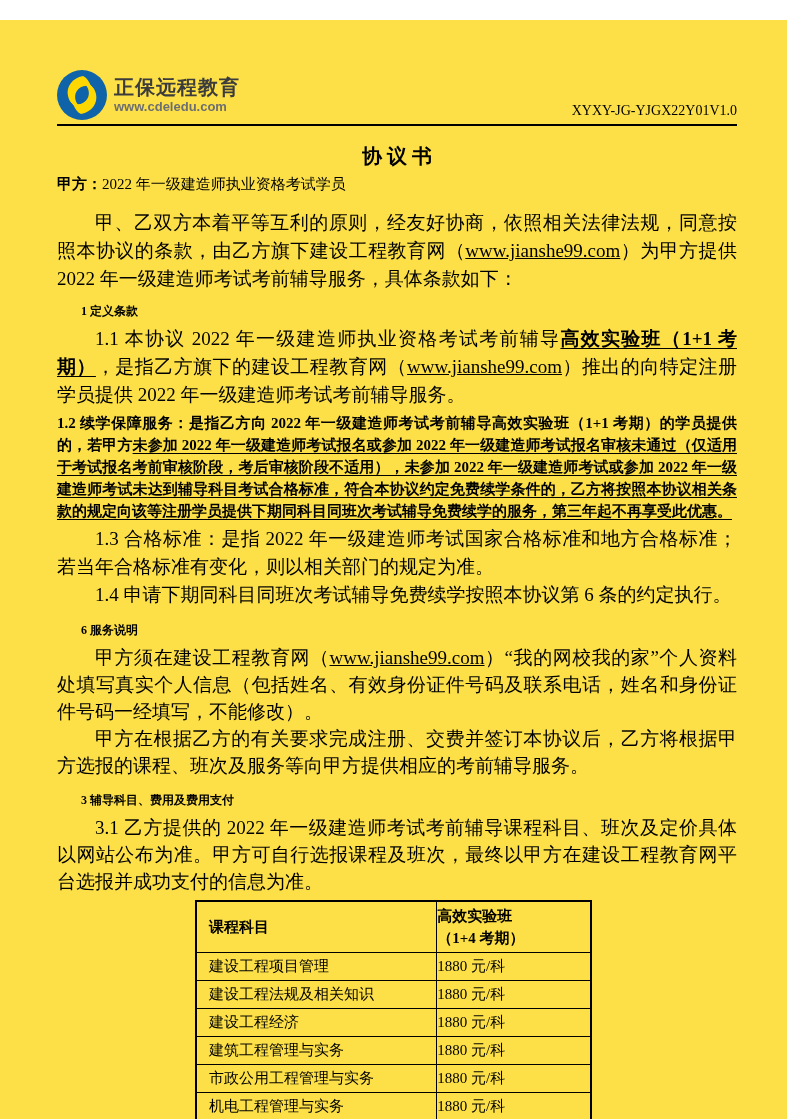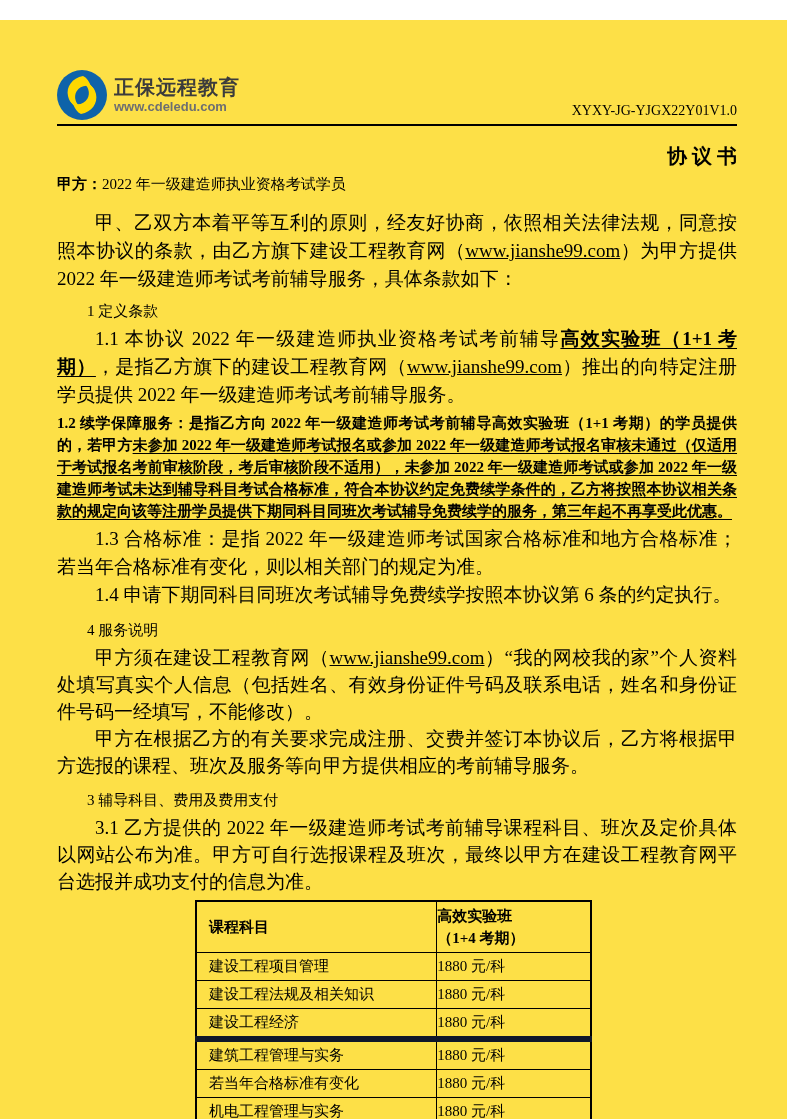--- a/index.html
+++ b/index.html
@@ -22,36 +22,36 @@
   }
   .brand{display:flex;align-items:center;gap:7px;}
   .logo{width:50px;height:50px;display:block;}
   .brand-text{display:flex;flex-direction:column;justify-content:center;font-family:"Liberation Sans","DejaVu Sans",sans-serif;}
   .brand-name{font-size:20px;font-weight:bold;color:#3c3c3c;line-height:24px;letter-spacing:1px;}
   .brand-url{font-size:13px;font-weight:bold;color:#6d6e71;line-height:16px;}
   .doc-code{font-size:14px;color:#000;padding-bottom:1px;}
   
   .doc-title{
     margin-top:16px;
-    text-align:right;
+    text-align:center;
     font-size:20px;font-weight:bold;
     line-height:28px;
   }
   
   .party{font-size:15px;line-height:29px;}
   .party .lbl{font-weight:bold;}
   .p{
     font-size:19px;line-height:28px;
     text-align:justify;
     margin:0;
     text-indent:2em;
   }
   .mt{margin-top:10px;}
   .heading{
-    font-size:15px;font-weight:normal;line-height:28px;
+    font-size:12px;font-weight:bold;line-height:28px;
     text-indent:2em;margin:4px 0 0 0;
   }
   .clause12{
     font-size:15px;font-weight:bold;line-height:22px;
     text-align:justify;text-indent:0;margin:3px 0 0 0;
   }
   .ul{text-decoration:underline;text-underline-offset:3px;}
   .hl{font-weight:bold;text-decoration:underline;text-underline-offset:3px;}
   .doclink{text-decoration:underline;color:#000;}
   .tight{line-height:27px;}
@@ -65,21 +65,21 @@
   .fee-table td,.fee-table th{
     border:1px solid #000;
     padding:0 0 0 12px;
     font-weight:normal;
     text-align:left;
     height:27px;
   }
   .fee-table th{font-weight:bold;height:50px;}
   .fee-table .price,.fee-table .price-h{text-align:left;padding:0;}
   .fee-table{border:2px solid #000;}
-  .fee-table .thick td{border-top:6px solid #0f172a;}
+  .fee-table .thick td{border-top:1px solid #0f172a;}
   .price-h div{line-height:22px;}
 </style>
 </head>
 <body>
 
 <div class="page">
 
   <div class="hdr">
     <div class="brand">
       <svg class="logo" viewBox="0 0 50 50">
@@ -107,21 +107,21 @@
 
   <p class="heading">1 定义条款</p>
 
   <p class="p"><span>1.1 本协议 2022 年一级建造师执业资格考试考前辅导</span><span class="hl">高效实验班（1+1 考期）</span><span>，是指乙方旗下的建设工程教育网（</span><span class="doclink">www.jianshe99.com</span><span>）推出的向特定注册学员提供 2022 年一级建造师考试考前辅导服务。</span></p>
 
   <p class="clause12"><span>1.2 续学保障服务：是指乙方向 2022 年一级建造师考试考前辅导高效实验班（1+1 考期）的学员提供的，若甲方</span><span class="ul">未参加 2022 年一级建造师考试报名或参加 2022 年一级建造师考试报名审核未通过（仅适用于考试报名考前审核阶段，考后审核阶段不适用），未参加 2022 年一级建造师考试或参加 2022 年一级建造师考试未达到辅导科目考试合格标准，符合本协议约定免费续学条件的，乙方将按照本协议相关条款的规定向该等注册学员提供下期同科目同班次考试辅导免费续学的服务，第三年起不再享受此优惠。</span></p>
 
   <p class="p" style="margin-top:3px">1.3 合格标准：是指 2022 年一级建造师考试国家合格标准和地方合格标准；若当年合格标准有变化，则以相关部门的规定为准。</p>
   <p class="p">1.4 申请下期同科目同班次考试辅导免费续学按照本协议第 6 条的约定执行。</p>
 
-  <p class="heading" style="margin-top:7px">4 服务说明</p>
+  <p class="heading" style="margin-top:7px">6 服务说明</p>
   <p class="p tight"><span>甲方须在建设工程教育网（</span><span class="doclink">www.jianshe99.com</span><span>）“我的网校我的家”个人资料处填写真实个人信息（包括姓名、有效身份证件号码及联系电话，姓名和身份证件号码一经填写，不能修改）。</span></p>
   <p class="p tight">甲方在根据乙方的有关要求完成注册、交费并签订本协议后，乙方将根据甲方选报的课程、班次及服务等向甲方提供相应的考前辅导服务。</p>
 
   <p class="heading" style="margin-top:7px">3 辅导科目、费用及费用支付</p>
   <p class="p tight">3.1 乙方提供的 2022 年一级建造师考试考前辅导课程科目、班次及定价具体以网站公布为准。甲方可自行选报课程及班次，最终以甲方在建设工程教育网平台选报并成功支付的信息为准。</p>
 
   <table class="fee-table">
     <tbody>
         <tr>
       <th style="width:237px">课程科目</th>
@@ -140,21 +140,21 @@
     </tr>
     <tr>
       <td>建设工程经济</td>
       <td class="price">1880 元/科</td>
     </tr>
     <tr class="thick">
       <td>建筑工程管理与实务</td>
       <td class="price">1880 元/科</td>
     </tr>
     <tr>
-      <td>若当年合格标准有变化</td>
+      <td>市政公用工程管理与实务</td>
       <td class="price">1880 元/科</td>
     </tr>
     <tr>
       <td>机电工程管理与实务</td>
       <td class="price">1880 元/科</td>
     </tr>
     <tr>
       <td>水利水电工程管理与实务</td>
       <td class="price">1880 元/科</td>
     </tr>

